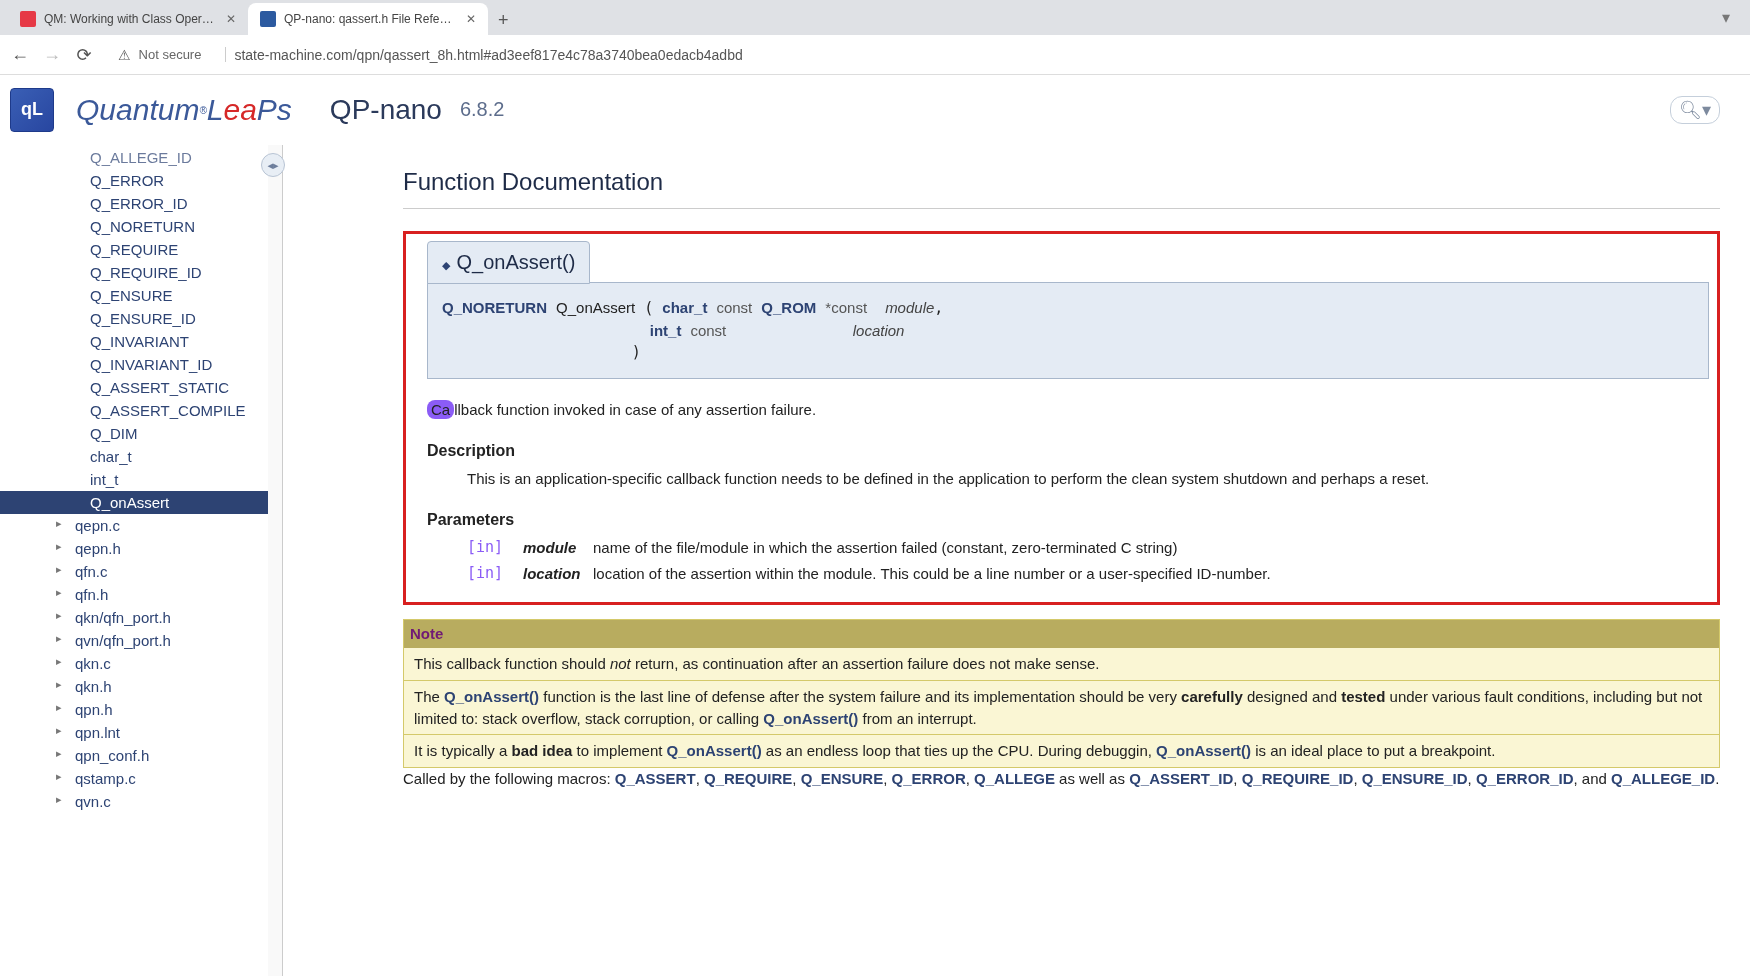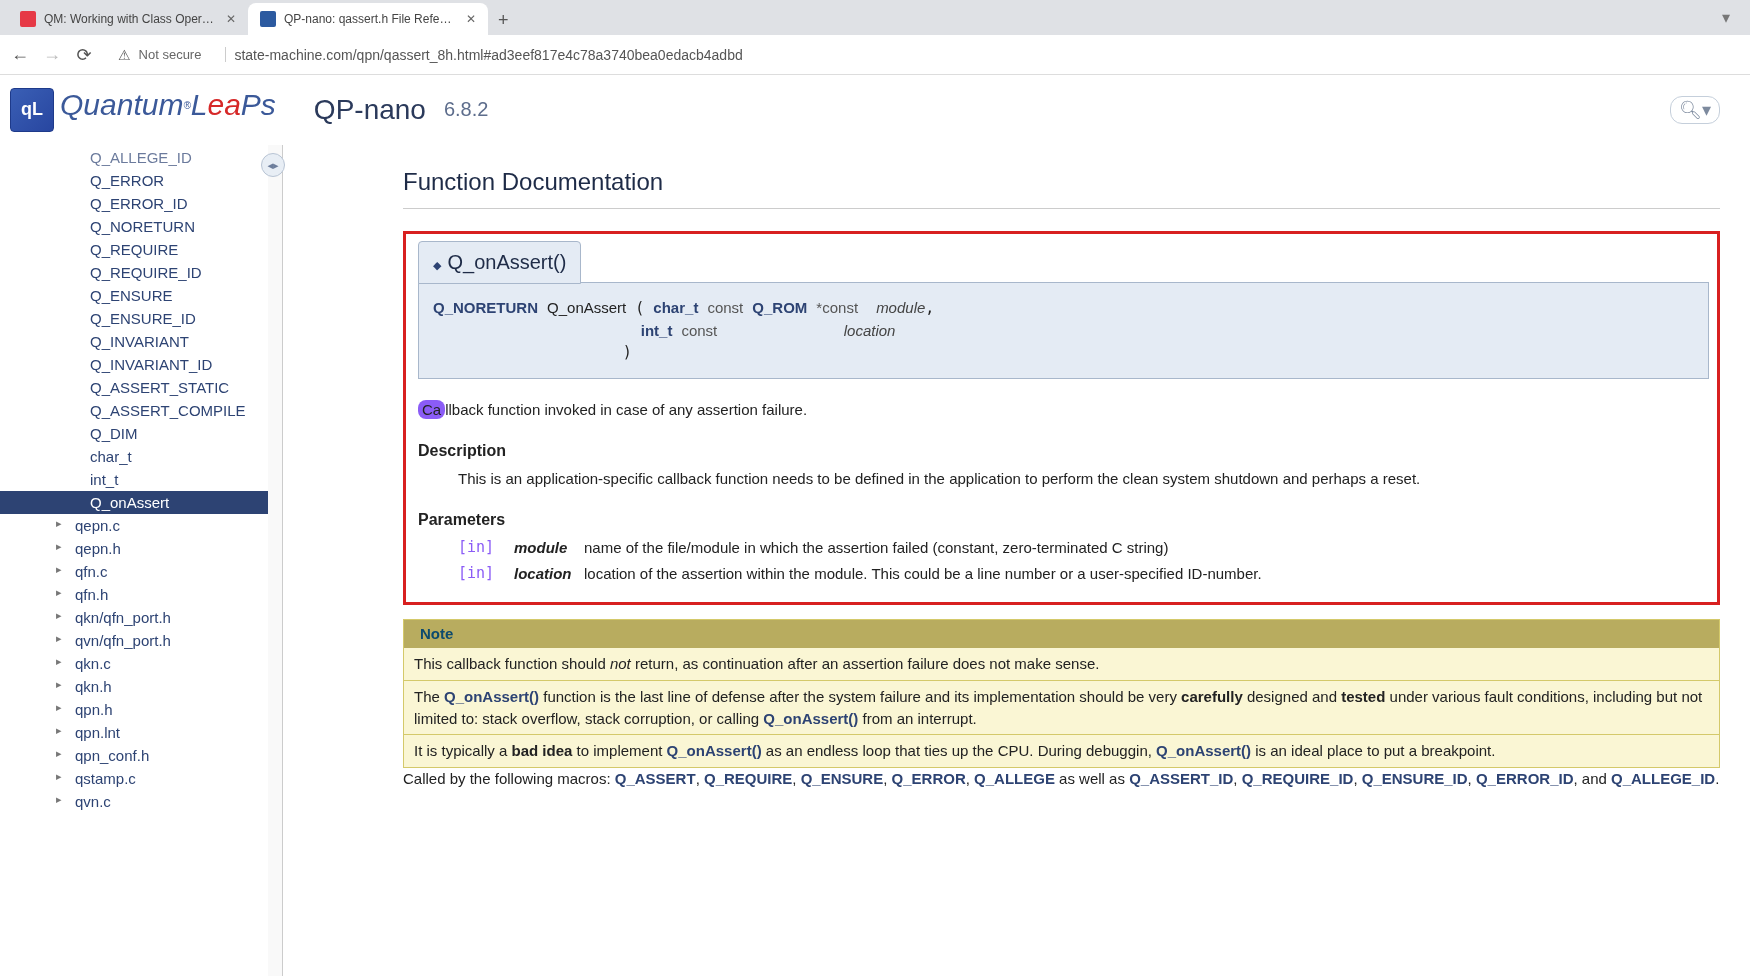--- a/index.html
+++ b/index.html
@@ -11,21 +11,21 @@
 .tab .favicon.blue{background:#2c5aa0}
 .tab .title{white-space:nowrap;overflow:hidden;text-overflow:ellipsis;max-width:170px}
 .tab .close{color:#666;font-size:12px;cursor:pointer;margin-left:4px}
 .new-tab{padding:4px 10px;color:#555;font-size:18px;cursor:pointer}
 .addressbar{height:40px;background:#fff;display:flex;align-items:center;padding:0 10px;gap:12px;border-bottom:1px solid #ddd}
 .nav-btn{width:20px;height:20px;color:#555;cursor:pointer;display:flex;align-items:center;justify-content:center;font-size:18px}
 .nav-btn.disabled{color:#bbb}
 .url-area{flex:1;display:flex;align-items:center;gap:8px;padding:4px 12px;font-size:14px;color:#555}
 .secure-badge{color:#666;font-size:13px;border-right:1px solid #ccc;padding-right:24px}
 .header{height:70px;display:flex;align-items:center;padding:0 10px;gap:18px;border-bottom:1px solid transparent}
-.logo{display:flex;gap:6px}
+.logo{display:flex;align-items:center;gap:22px}
 .logo-icon{width:44px;height:44px;background:linear-gradient(135deg,#3a5fb5,#2846a0);border-radius:4px;color:#fff;display:flex;align-items:center;justify-content:center;font-weight:bold;font-size:18px;border:1px solid #1e3a8a}
 .logo-text{font-style:italic;font-weight:normal;color:#3b5999}
 .logo-text .q{font-size:30px}
 .logo-text .leaps{font-size:30px}
 .logo-text .leaps .red{color:#d62828}
 .logo-text sup{font-size:10px;color:#3b5999}
 .proj-title{font-size:28px;color:#2b3a5b;font-weight:400;margin-left:20px}
 .proj-ver{font-size:20px;color:#5d6d8c}
 .search-icon{margin-left:auto;margin-right:20px;font-size:18px;color:#7d8a9e;border:1px solid #c5cfdb;border-radius:12px;padding:2px 8px}
 .body{display:flex;height:calc(100vh - 145px)}
@@ -35,39 +35,39 @@
 .sidebar-inner::-webkit-scrollbar-track{background:#f0f0f0}
 .sidebar-inner::-webkit-scrollbar-thumb{background:#c1c1c1;border-radius:2px}
 .nav-item{padding:3px 0 3px 90px;font-size:15px;color:#2d4373;cursor:pointer;white-space:nowrap}
 .nav-item.active{background:#2d4373;color:#fff}
 .nav-item.file{padding-left:75px;position:relative}
 .nav-item.file::before{content:"▸";position:absolute;left:56px;color:#777;font-size:11px}
 .nav-item.truncated{color:#2d4373;opacity:0.7;padding-top:0}
 .split-handle{position:absolute;top:8px;right:-3px;width:24px;height:24px;background:#e8eef5;border:1px solid #b8c4d4;border-radius:50%;display:flex;align-items:center;justify-content:center;font-size:11px;color:#6d7e9c;cursor:pointer}
 .content{flex:1;padding:20px 30px 20px 120px;overflow-y:auto;font-size:15px;color:#222;line-height:1.45}
 .section-title{font-size:24px;color:#1e2b47;font-weight:400;border-bottom:1px solid #ccc;padding-bottom:8px;margin-bottom:22px}
-.function-box{border:3px solid #d82020;padding:6px 8px 14px 12px;margin-bottom:4px}
+.function-box{border:3px solid #d82020;padding:6px 8px 14px 21px;margin-bottom:4px}
 .func-tab{display:inline-block;background:#e4ebf4;border:1px solid #a8b7cb;border-radius:4px 4px 0 0;padding:6px 14px;font-size:20px;color:#1e2b47;position:relative;top:1px}
 .func-tab .diamond{color:#2d4373;font-size:11px;margin-right:6px}
 .signature{background:#e4ebf4;border:1px solid #a8b7cb;border-top:1px solid #a8b7cb;padding:14px 14px;font-family:"Consolas",monospace;font-size:15px;margin-top:-1px;white-space:pre;overflow-x:auto}
 .signature .ret{color:#2d4373;font-weight:bold}
 .signature .type{color:#2d4373;font-weight:bold}
 .signature .qual{color:#555}
 .signature .rom{color:#2d4373;font-weight:bold}
 .signature .param{font-style:italic;color:#444}
 .brief{margin:20px 0 18px 0}
 .highlight{background:#8b5cf6;padding:1px 4px;border-radius:8px}
 .sub-heading{font-weight:bold;margin-bottom:6px;font-size:16px}
 .desc-body{margin-left:40px;margin-bottom:18px}
 .param-table{margin-left:40px}
 .param-row{display:flex;gap:6px;margin-bottom:4px}
 .param-dir{font-family:monospace;color:#8b5cf6;width:50px}
 .param-name{font-weight:bold;font-style:italic;color:#222;width:64px}
 .note-box{background:#faf6d4;border:1px solid #d4c96a;margin-top:14px;font-size:15px}
-.note-title{background:#b8ac5f;color:#0c4a6e;font-weight:bold;padding:3px 16px}
+.note-title{background:#b8ac5f;color:#701a75;font-weight:bold;padding:3px 6px}
 .note-row{padding:5px 10px;border-bottom:1px solid #d4c96a}
 .note-row:last-child{border-bottom:none}
 .link{color:#2d4373;font-weight:bold}
 .bold{font-weight:bold}
 .italic{font-style:italic}
 .called-by{margin-top:0}
 .viewport-controls{position:absolute;top:8px;right:20px;color:#777;font-size:16px}
 </style>
 </head>
 <body>

